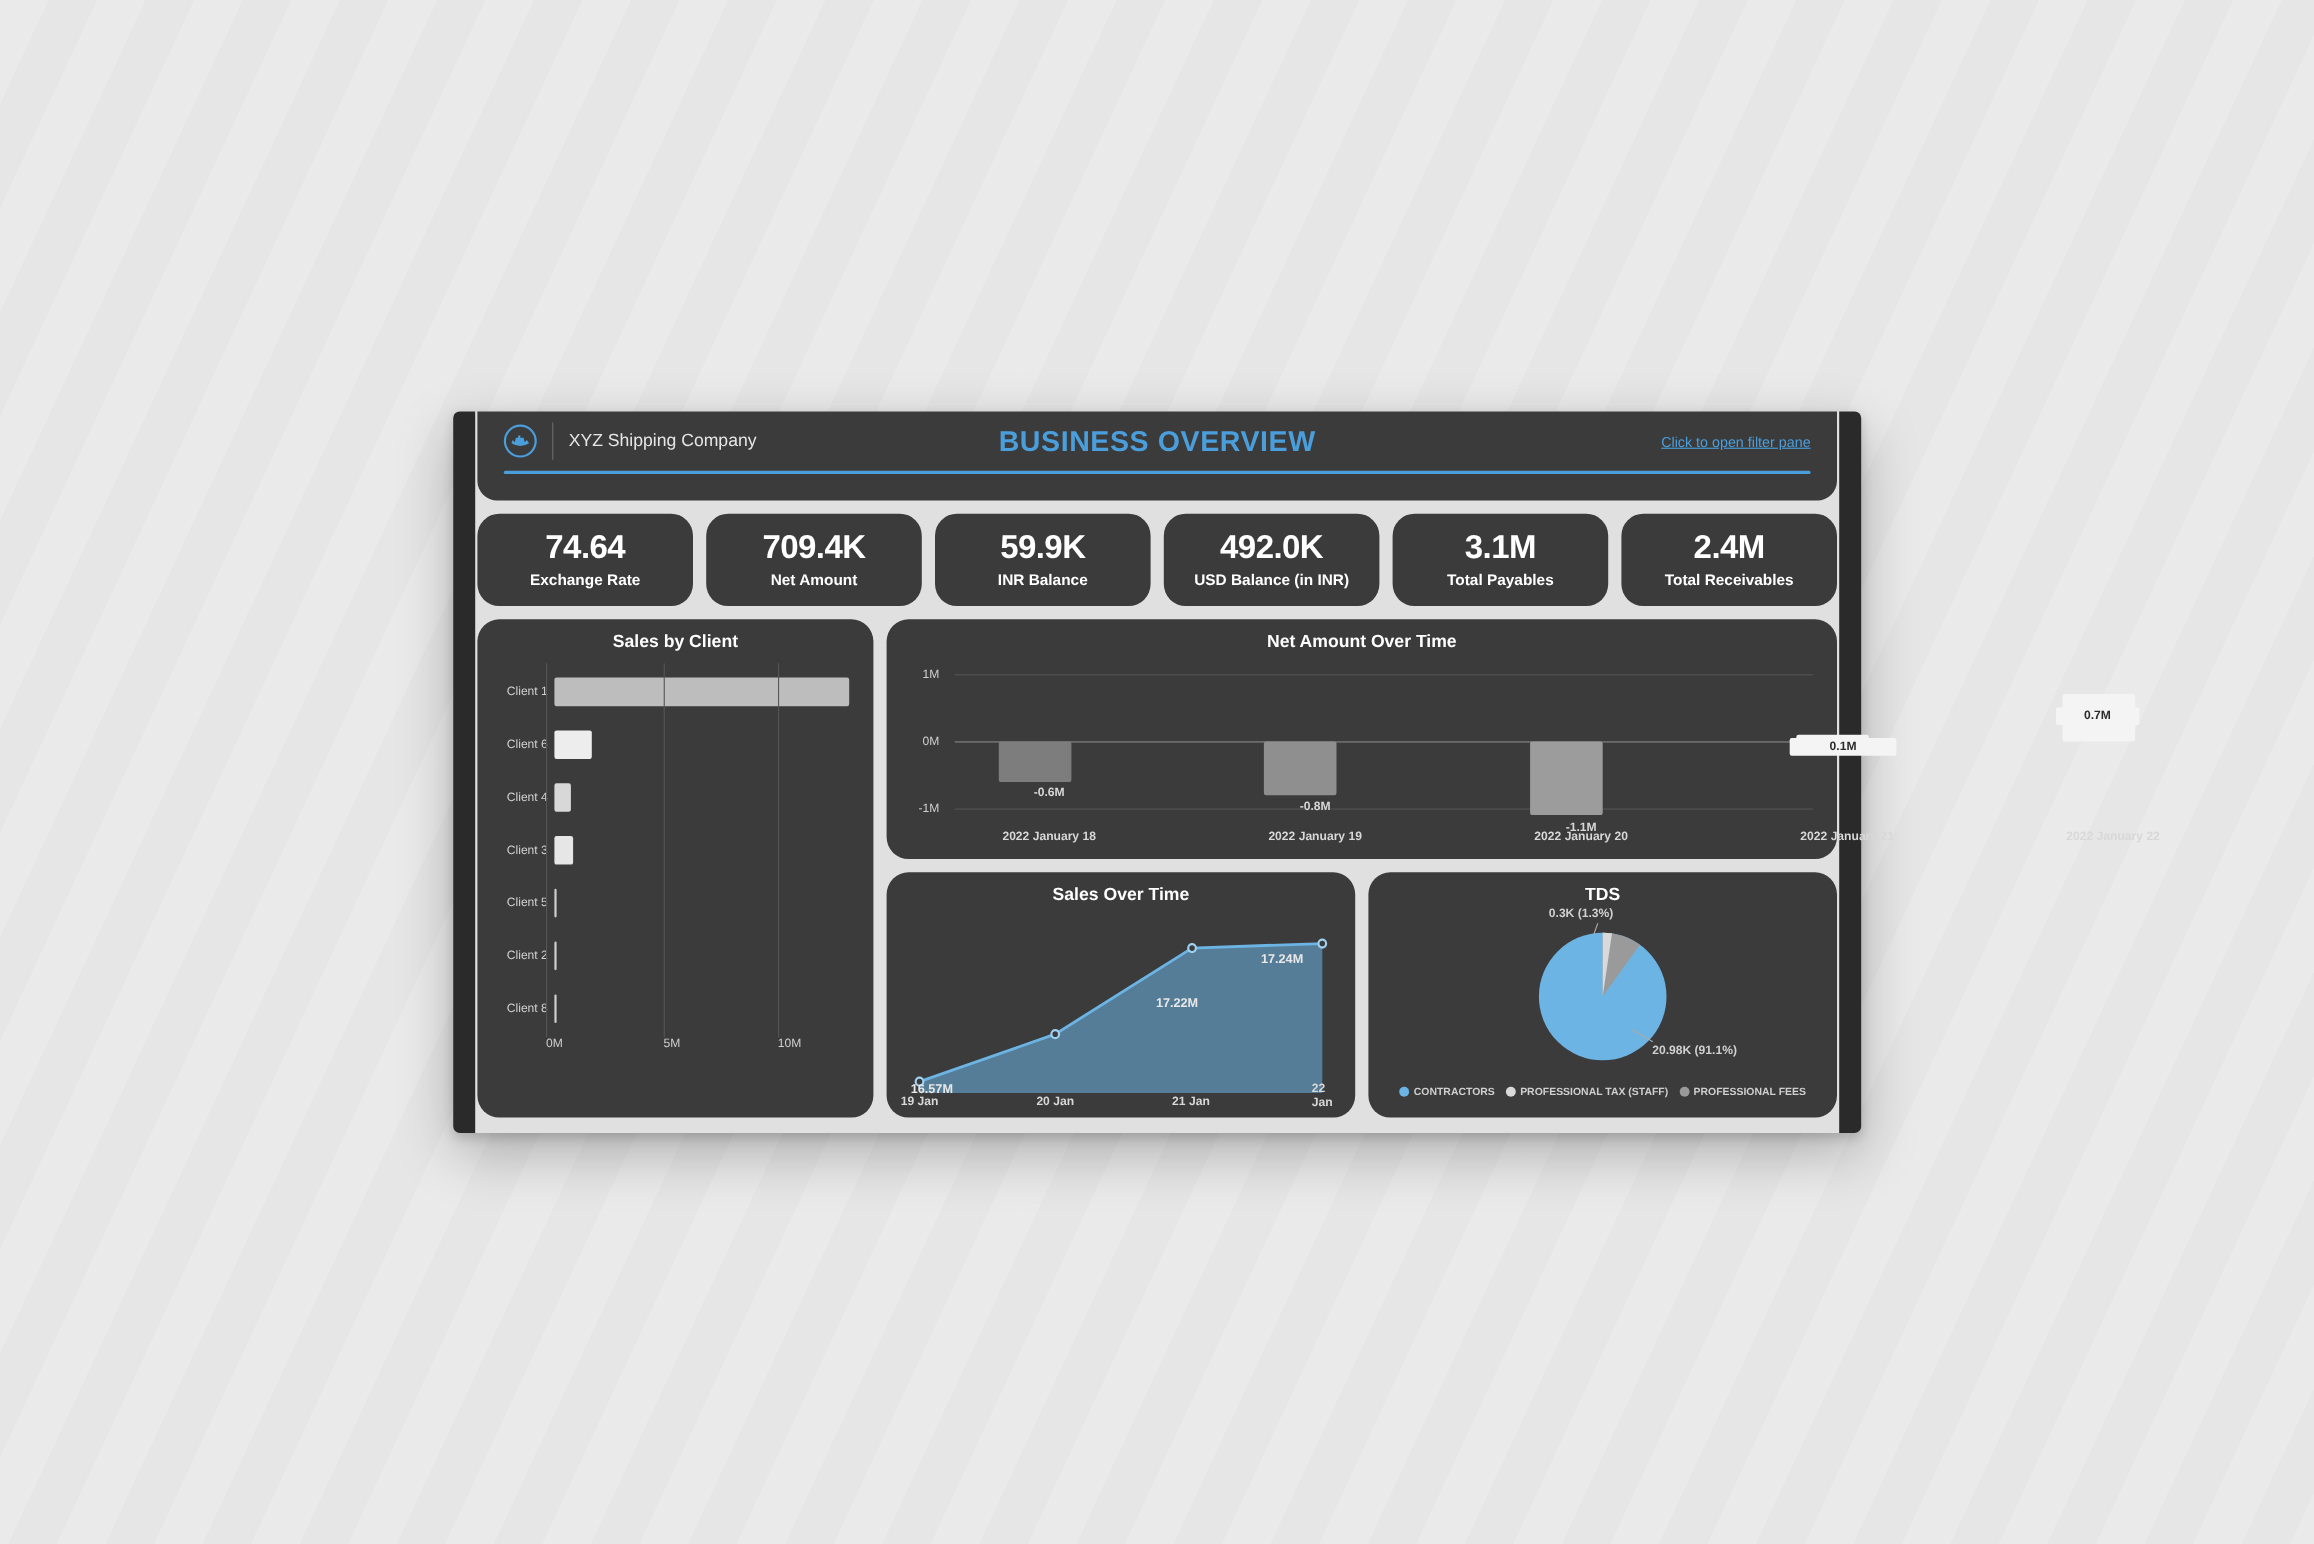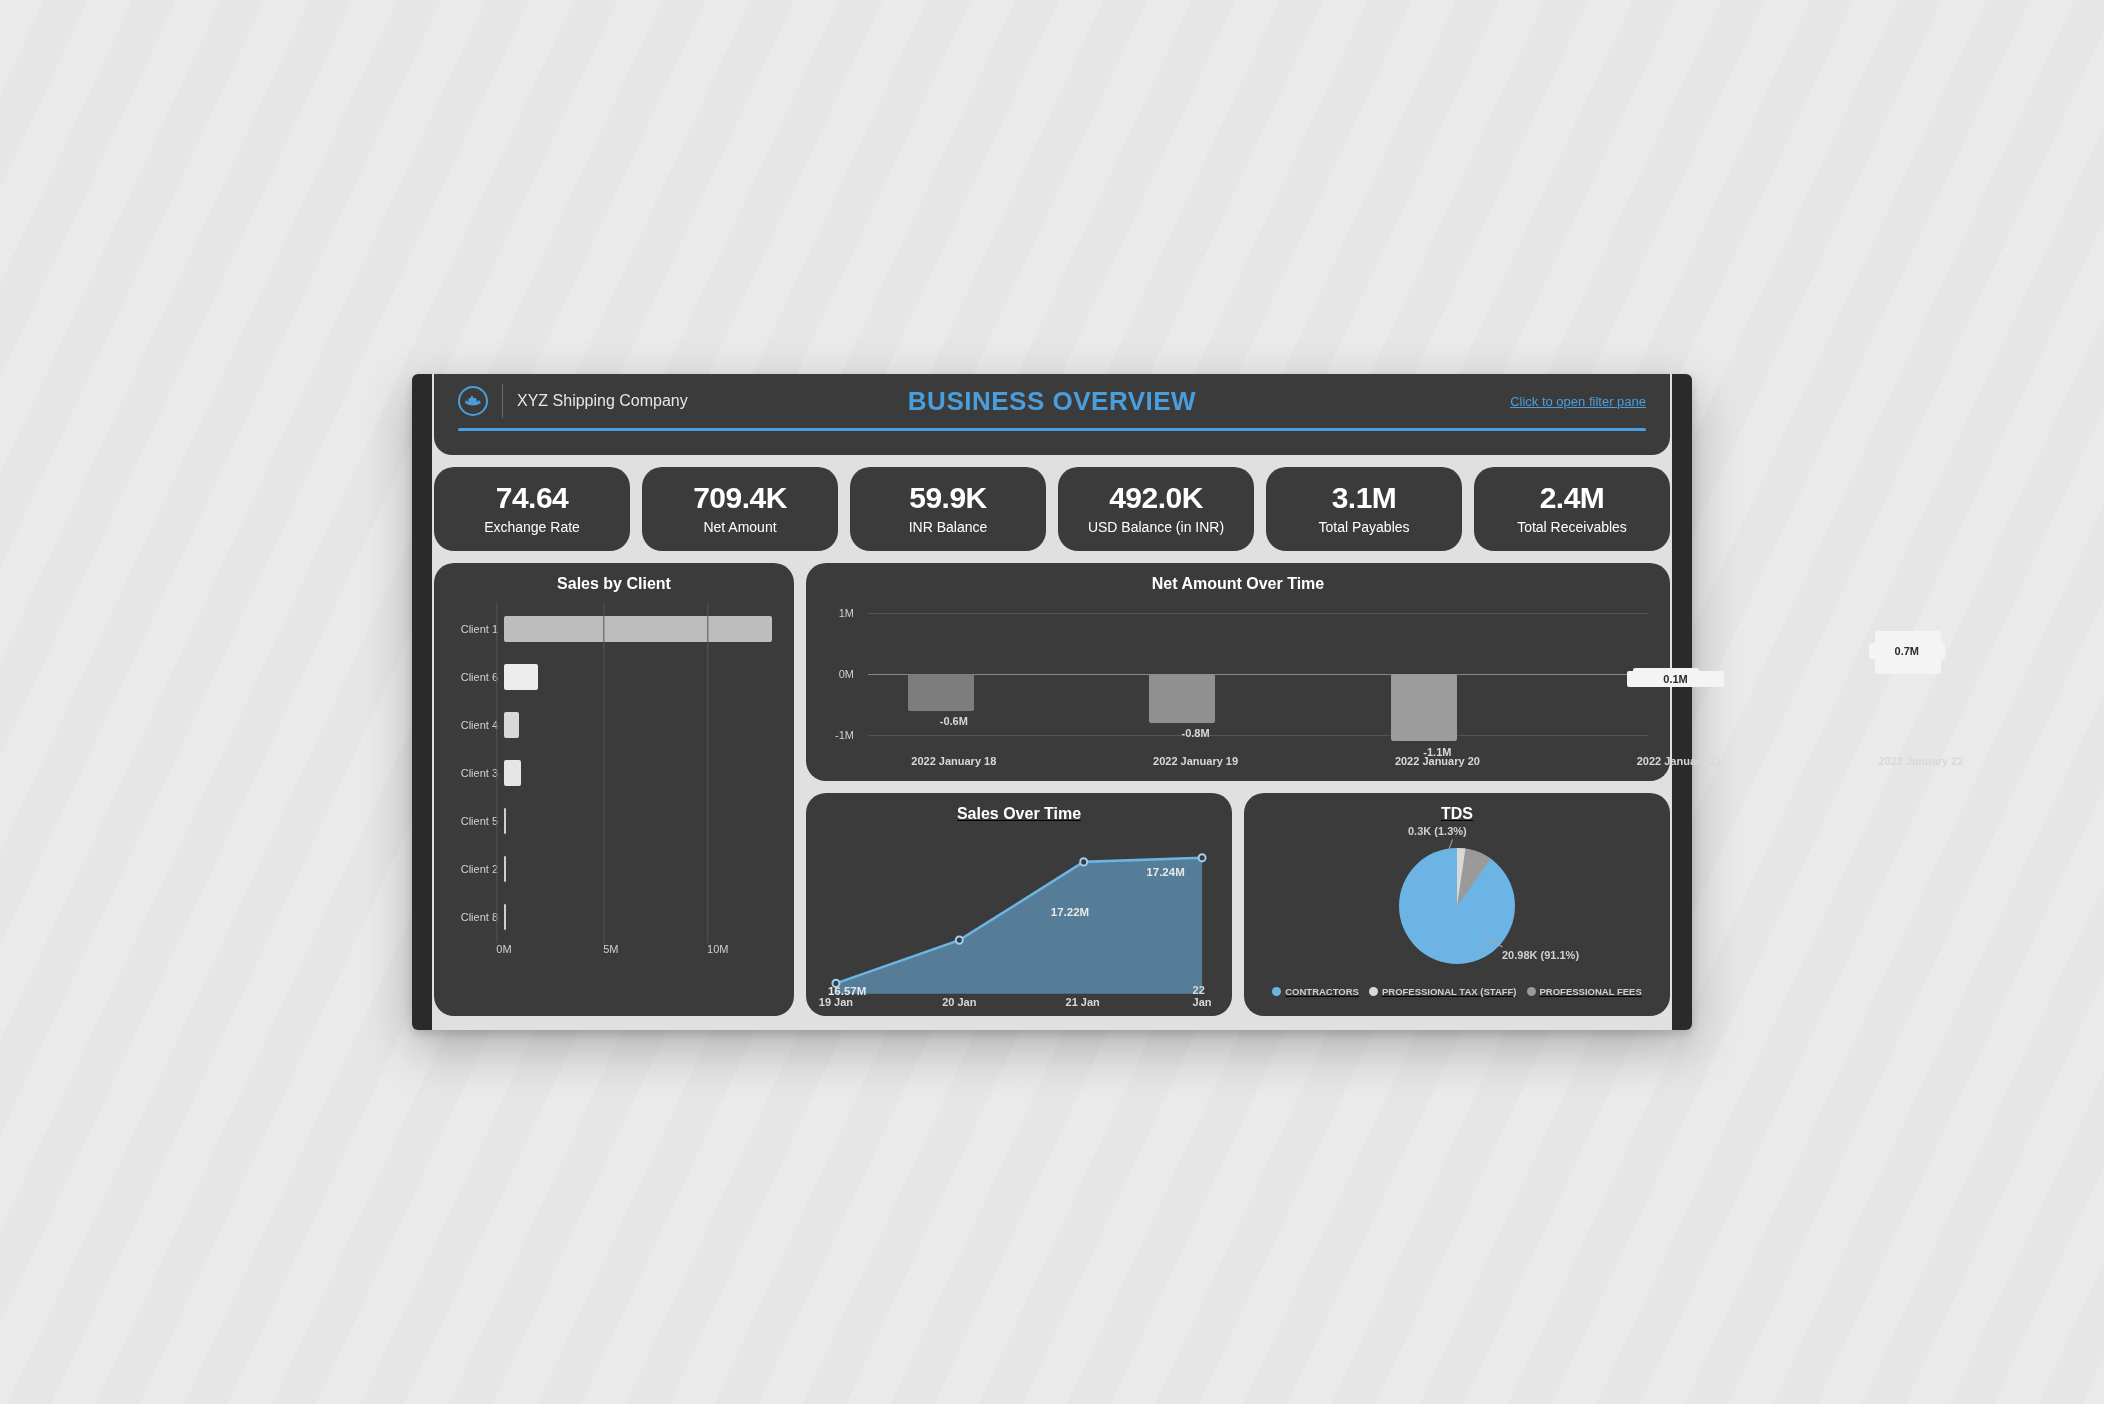--- a/index.html
+++ b/index.html
@@ -39,28 +39,28 @@
 .company-name { color: #e6e6e6; font-size: 16px; font-weight: 500; }
 .title { position: absolute; left: 50%; transform: translateX(-50%); color: #4a9edc; font-size: 26px; font-weight: 700; letter-spacing: 0.5px; }
 .filter-link { margin-left: auto; color: #4a9edc; font-size: 13px; text-decoration: underline; cursor: pointer; }
 .header-rule { height: 3px; background: #4a9edc; margin-top: 10px; border-radius: 2px; }
 .kpi-row { display: grid; grid-template-columns: repeat(6, 1fr); gap: 12px; margin-top: 12px; }
 .kpi-card {
   background: #3b3b3b; border-radius: 20px; padding: 14px 8px 16px;
   text-align: center; color: #fff;
 }
 .kpi-value { font-size: 30px; font-weight: 700; letter-spacing: -0.5px; }
-.kpi-label { font-size: 14px; font-weight: 400; margin-top: 4px; }
+.kpi-label { font-size: 14px; font-weight: 700; margin-top: 4px; }
 .grid-bottom { display: grid; grid-template-columns: 360px 1fr; gap: 12px; margin-top: 12px; }
 .card {
   background: #3b3b3b; border-radius: 20px; padding: 12px 14px 10px; color: #fff;
 }
 .card-title { text-align: center; font-size: 16px; font-weight: 700; margin-bottom: 8px; }
 .right-col { display: grid; grid-template-rows: auto auto; gap: 12px; }
-.right-bottom { display: grid; grid-template-columns: 1fr 1fr; gap: 12px; text-decoration: underline; }
+.right-bottom { display: grid; grid-template-columns: 1fr 1fr; gap: 12px; }
 
 .hbars { padding: 4px 2px 0; }
 .hbar-row { display: flex; align-items: center; height: 48px; gap: 6px; }
 .hbar-label { width: 48px; font-size: 11px; color: #d0d0d0; text-align: right; }
 .hbar-track { flex: 1; position: relative; height: 26px; }
 .hbar { height: 100%; border-radius: 2px; }
 .hbar-axis { margin-left: 54px; position: relative; height: 16px; margin-top: 2px; }
 .hbar-tick { position: absolute; font-size: 11px; color: #cfcfcf; transform: translateX(-50%); }
 .hbar-sep { border-left: 1px solid #555; height: 340px; position: absolute; top: -340px; }
 

